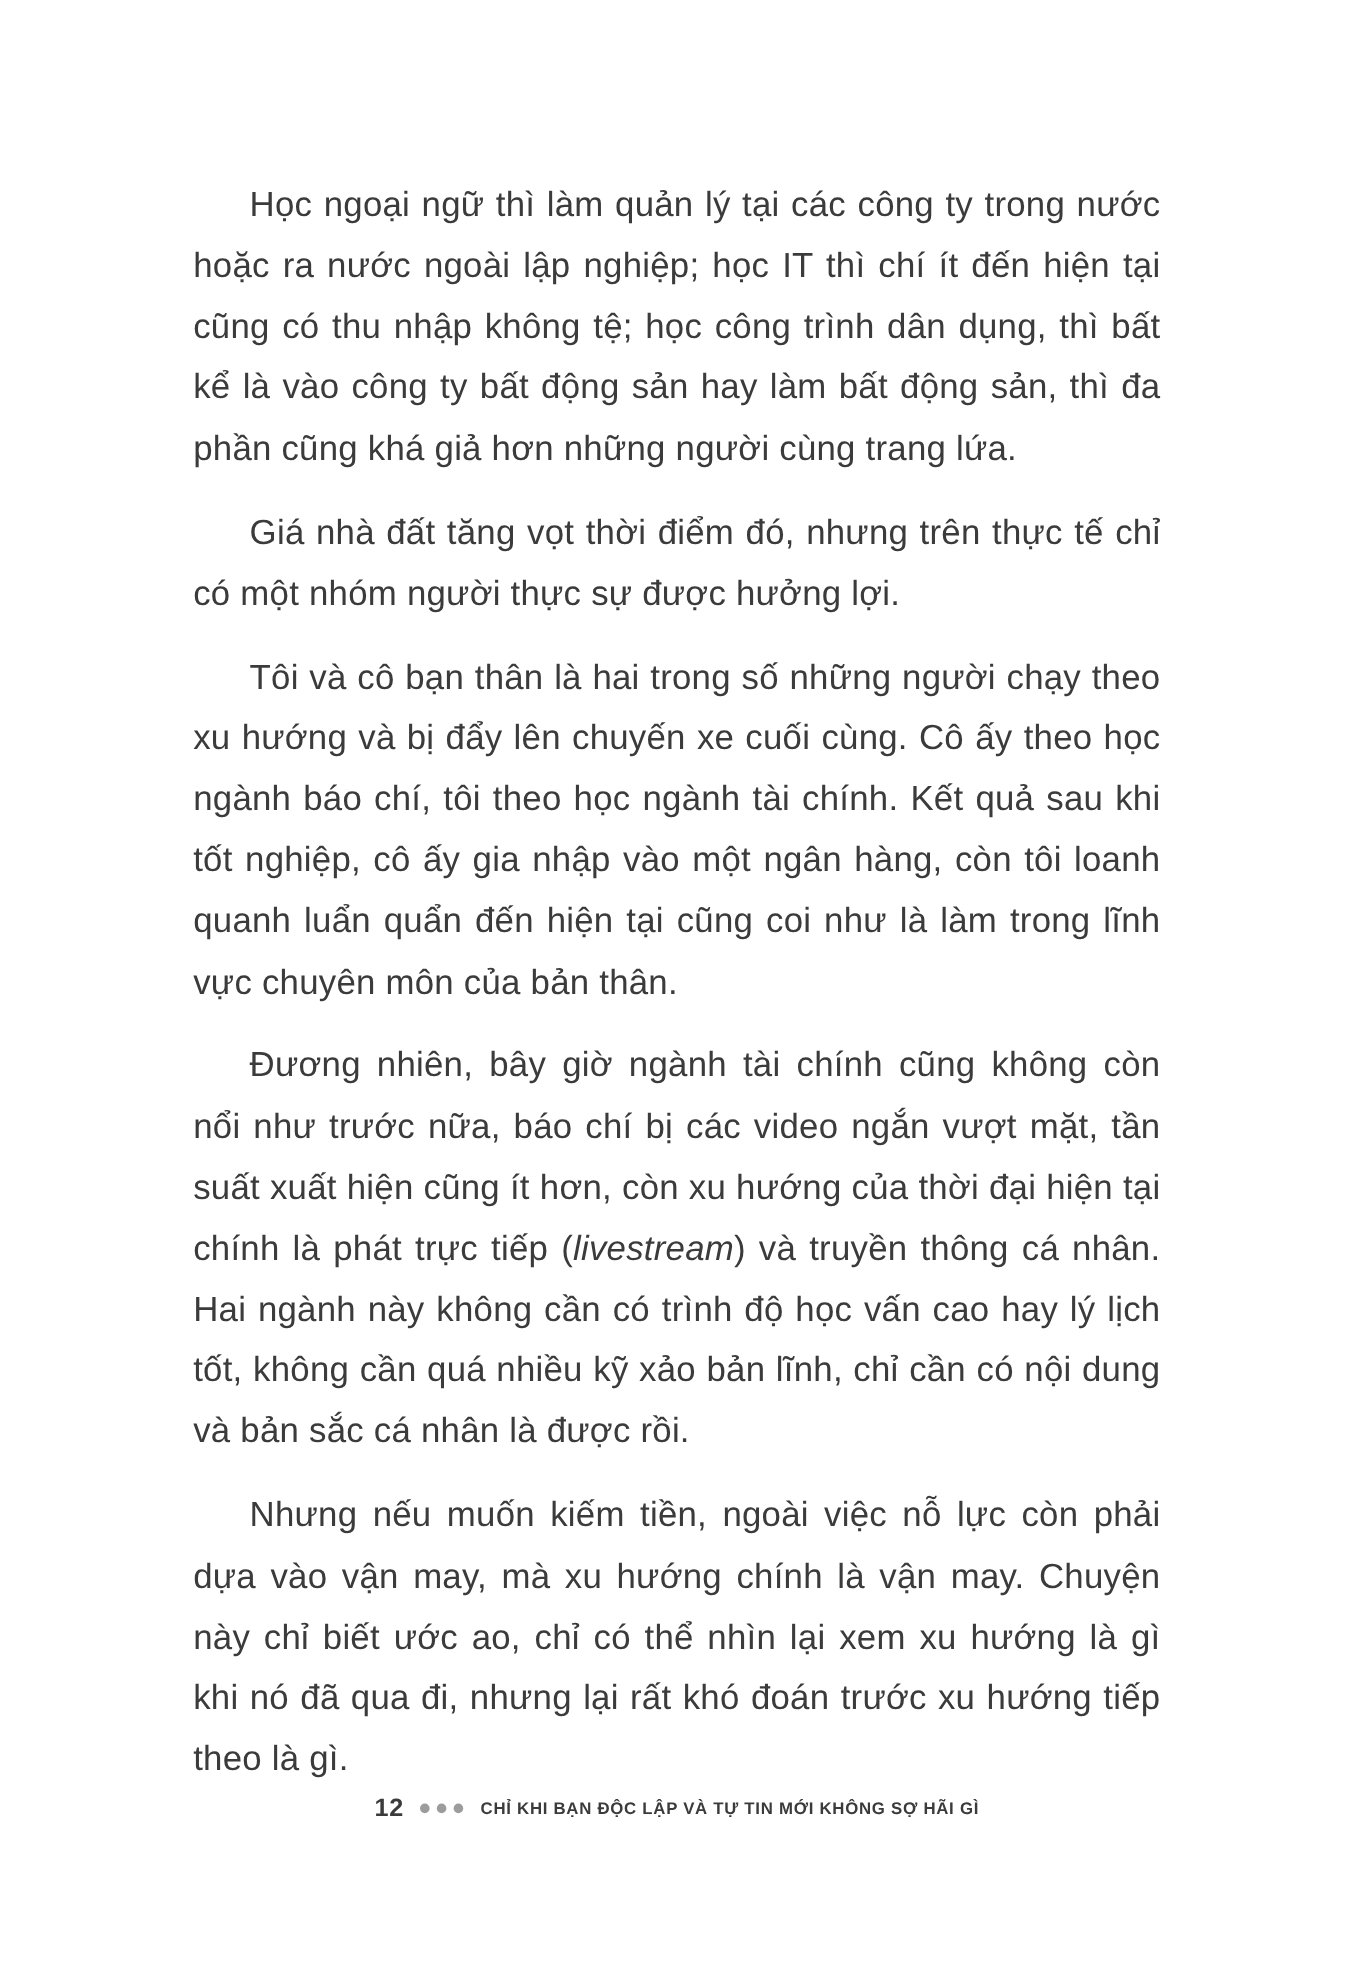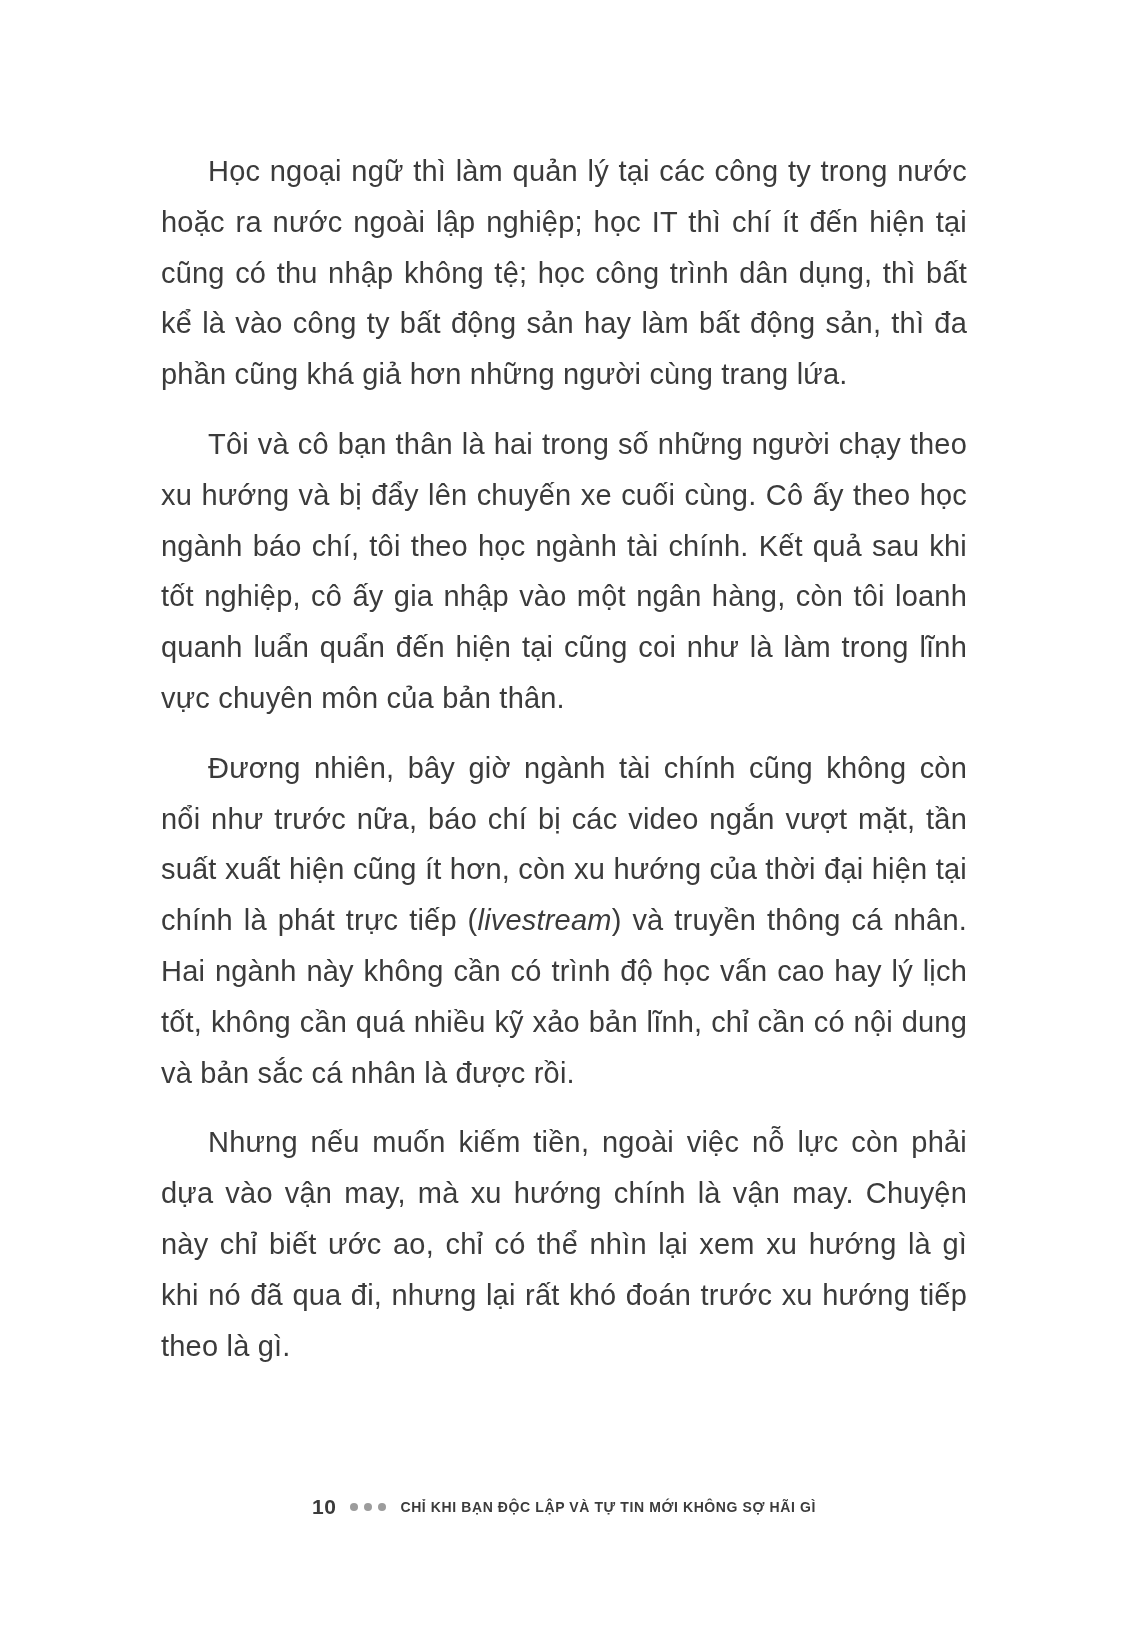--- a/index.html
+++ b/index.html
@@ -76,27 +76,28 @@
     white-space:nowrap;
   }
 </style>
 </head>
 <body>
 
 <div class="page">
 
   <main class="content">
     <p class="par">Học ngoại ngữ thì làm quản lý tại các công ty trong nước hoặc ra nước ngoài lập nghiệp; học IT thì chí ít đến hiện tại cũng có thu nhập không tệ; học công trình dân dụng, thì bất kể là vào công ty bất động sản hay làm bất động sản, thì đa phần cũng khá giả hơn những người cùng trang lứa.</p>
+    <p class="par">Giá nhà đất tăng vọt thời điểm đó, nhưng trên thực tế chỉ có một nhóm người thực sự được hưởng lợi.</p>
     <p class="par">Tôi và cô bạn thân là hai trong số những người chạy theo xu hướng và bị đẩy lên chuyến xe cuối cùng. Cô ấy theo học ngành báo chí, tôi theo học ngành tài chính. Kết quả sau khi tốt nghiệp, cô ấy gia nhập vào một ngân hàng, còn tôi loanh quanh luẩn quẩn đến hiện tại cũng coi như là làm trong lĩnh vực chuyên môn của bản thân.</p>
     <p class="par"><span>Đương nhiên, bây giờ ngành tài chính cũng không còn nổi như trước nữa, báo chí bị các video ngắn vượt mặt, tần suất xuất hiện cũng ít hơn, còn xu hướng của thời đại hiện tại chính là phát trực tiếp (</span><em>livestream</em><span>) và truyền thông cá nhân. Hai ngành này không cần có trình độ học vấn cao hay lý lịch tốt, không cần quá nhiều kỹ xảo bản lĩnh, chỉ cần có nội dung và bản sắc cá nhân là được rồi.</span></p>
     <p class="par">Nhưng nếu muốn kiếm tiền, ngoài việc nỗ lực còn phải dựa vào vận may, mà xu hướng chính là vận may. Chuyện này chỉ biết ước ao, chỉ có thể nhìn lại xem xu hướng là gì khi nó đã qua đi, nhưng lại rất khó đoán trước xu hướng tiếp theo là gì.</p>
   </main>
 
   <footer class="footer">
-    <span class="pagenum">10</span>
+    <span class="pagenum">12</span>
     <span class="dots">
         <span class="dot"></span>
         <span class="dot"></span>
         <span class="dot"></span>
       </span>
     <span class="running-title">CHỈ KHI BẠN ĐỘC LẬP VÀ TỰ TIN MỚI KHÔNG SỢ HÃI GÌ</span>
   </footer>
 
 </div>
 

